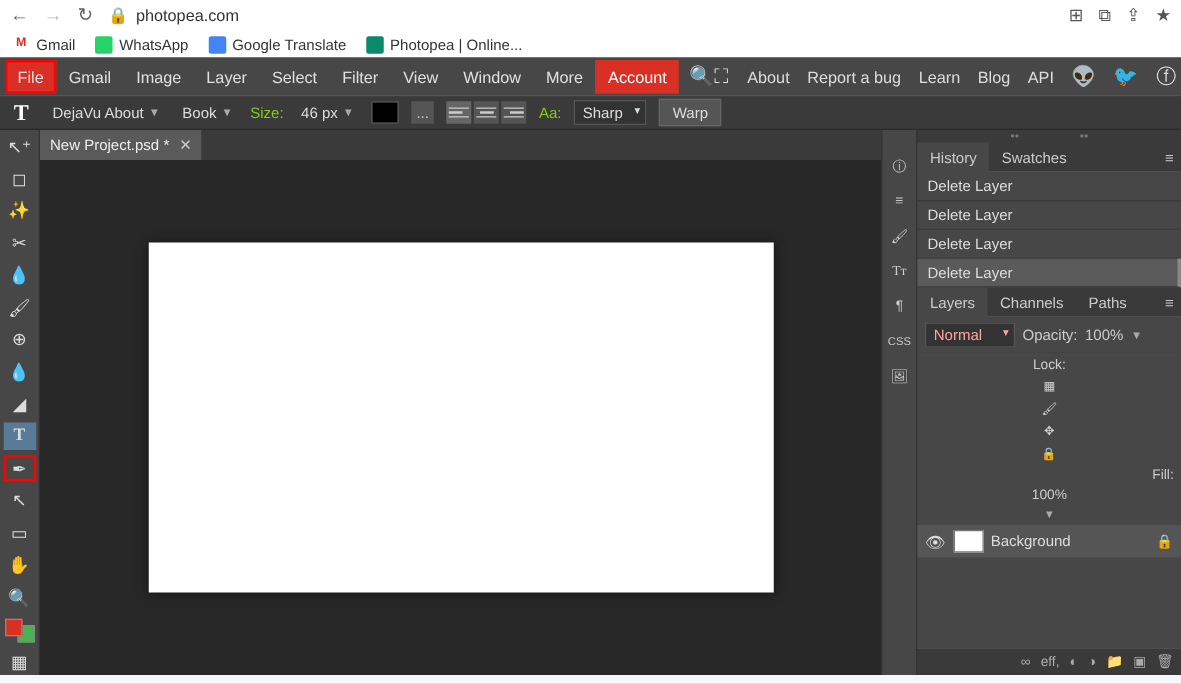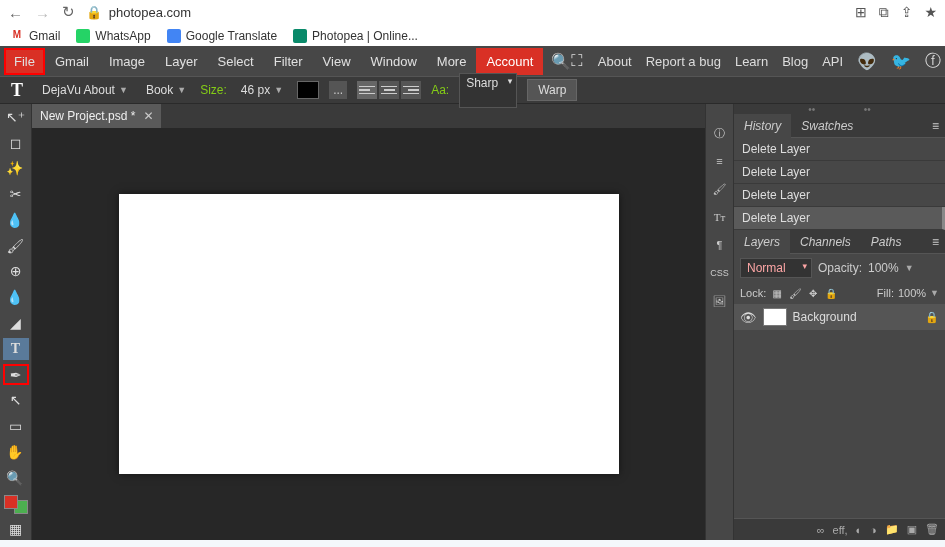--- a/index.html
+++ b/index.html
@@ -31,21 +31,21 @@
 .opt-t { color: #fff; font-family: Georgia, serif; font-size: 18px; font-weight: bold; width: 22px; text-align: center; }
 .opt-sel { color: #ddd; font-size: 12px; display: flex; align-items: center; gap: 4px; padding: 2px 4px; }
 .opt-sel .caret { font-size: 9px; color: #aaa; }
 .opt-label { color: #84cc16; font-size: 12px; }
 .color-sw { width: 22px; height: 18px; background: #000; border: 1px solid #666; }
 .more-btn { color: #ccc; font-size: 12px; background: #555; padding: 2px 4px; }
 .align-group { display: flex; gap: 2px; }
 .align-btn { width: 20px; height: 18px; display: flex; flex-direction: column; justify-content: center; gap: 2px; padding: 2px; background: #555; }
 .align-btn span { height: 1.5px; background: #ccc; }
 .align-btn.active { background: #666; }
-.sharp-sel { background: #333; color: #ddd; font-size: 12px; padding: 2px 18px 17px 6px; border: 1px solid #555; position: relative; }
+.sharp-sel { background: #333; color: #ddd; font-size: 12px; padding: 2px 18px 2px 6px; border: 1px solid #555; position: relative; }
 .sharp-sel::after { content: '▾'; position: absolute; right: 4px; font-size: 9px; }
 .warp-btn { background: #555; color: #ddd; font-size: 12px; padding: 3px 10px; border: 1px solid #666; }
 
 .workspace { flex: 1; display: flex; overflow: hidden; }
 
 .toolbar { width: 32px; background: #474747; display: flex; flex-direction: column; align-items: center; padding-top: 2px; gap: 4px; border-right: 1px solid #333; }
 .tool { width: 26px; height: 22px; display: flex; align-items: center; justify-content: center; color: #ddd; font-size: 14px; cursor: pointer; }
 .tool.selected { background: #5a7a9a; }
 .tool.highlighted { border: 2px solid red; }
 .color-picker { width: 24px; height: 20px; position: relative; margin-top: 2px; }
@@ -57,32 +57,32 @@
 .doc-tab { background: #5a5a5a; color: #eee; font-size: 12px; padding: 4px 8px; display: flex; align-items: center; gap: 8px; }
 .doc-tab .close { color: #ccc; cursor: pointer; font-size: 12px; }
 .canvas-viewport { flex: 1; display: flex; align-items: center; justify-content: center; }
 .canvas { width: 500px; height: 280px; background: #fff; box-shadow: 0 0 8px rgba(0,0,0,.5); }
 
 .side-tools { width: 28px; background: #474747; display: flex; flex-direction: column; align-items: center; padding-top: 4px; gap: 6px; border-left: 1px solid #333; }
 .side-tool { width: 22px; height: 22px; display: flex; align-items: center; justify-content: center; color: #ccc; font-size: 11px; cursor: pointer; }
 
 .panels { width: 212px; background: #3a3a3a; display: flex; flex-direction: column; border-left: 1px solid #333; }
 .drag-dots { height: 10px; display: flex; justify-content: space-around; align-items: center; color: #777; font-size: 10px; padding: 0 50px; }
-.panel-tabs { height: 24px; background: #3a3a3a; display: flex; align-items: center; border-bottom: 1px solid #555; font-style: italic; }
+.panel-tabs { height: 24px; background: #3a3a3a; display: flex; align-items: center; border-bottom: 1px solid #555; }
 .ptab { color: #ccc; font-size: 12px; padding: 5px 10px; cursor: pointer; }
 .ptab.active { background: #474747; }
 .ptab-menu { margin-left: auto; color: #ccc; padding: 0 6px; cursor: pointer; font-size: 12px; }
 .history-list { background: #474747; }
 .hist-item { color: #ddd; font-size: 12px; padding: 4px 8px; border-bottom: 1px solid #3a3a3a; cursor: pointer; }
 .hist-item.current { background: #5a5a5a; border-right: 3px solid #888; }
 
 .layers-opts { background: #474747; padding: 4px 6px; display: flex; align-items: center; gap: 6px; font-size: 12px; color: #ccc; }
 .blend-sel { background: #333; color: #fca5a5; border: 1px solid #555; padding: 2px 18px 2px 6px; position: relative; flex: 0 0 72px; font-size: 12px; }
 .blend-sel::after { content: '▾'; position: absolute; right: 4px; font-size: 9px; }
-.lock-row { background: #474747; padding: 4px 6px; display: flex; align-items: center; gap: 4px; font-size: 11px; color: #ccc; }
+.lock-row { background: #474747; padding: 4px 6px; display: flex; align-items: center; gap: 4px; font-size: 11px; color: #ccc; flex-direction: column; }
 .lock-ic { width: 14px; height: 14px; display: inline-flex; align-items: center; justify-content: center; font-size: 10px; }
 .layer-list { flex: 1; background: #474747; }
 .layer-row { display: flex; align-items: center; gap: 6px; padding: 4px 6px; background: #555; font-size: 12px; color: #ddd; }
 .layer-eye { font-size: 13px; }
 .layer-thumb { width: 24px; height: 18px; background: #fff; border: 1px solid #777; }
 .layer-lock { margin-left: auto; font-size: 11px; color: #aaa; }
 .panel-footer { height: 22px; background: #3a3a3a; display: flex; align-items: center; justify-content: flex-end; gap: 8px; padding: 0 6px; color: #aaa; font-size: 11px; border-top: 1px solid #555; }
 .pf-ic { cursor: pointer; }
 
 .taskbar { position: absolute; bottom: 0; left: 0; right: 0; height: 7px; background: #f4f7fb; }

